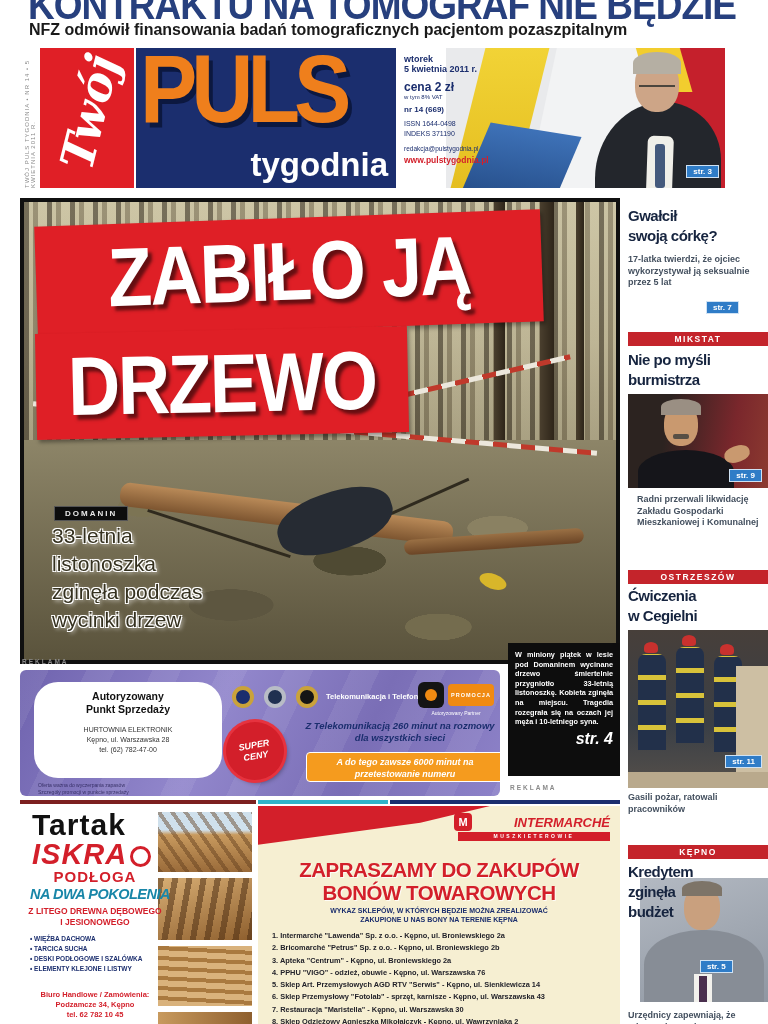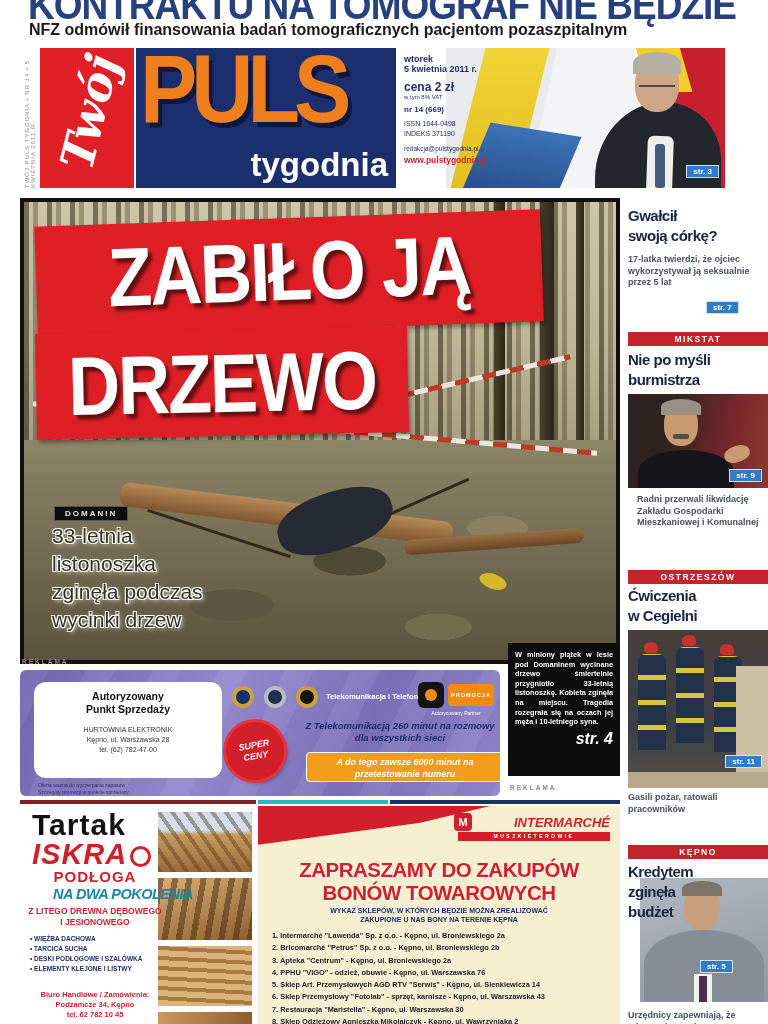--- a/index.html
+++ b/index.html
@@ -120,21 +120,21 @@
   .b-head{position:absolute;left:44px;top:8px;width:36px;height:44px;background:#c9a07e;border-radius:45%;}
   .b-hair{position:absolute;left:42px;top:3px;width:40px;height:15px;background:#7d7468;border-radius:50% 50% 0 0;}
   .b-shirt{position:absolute;left:54px;bottom:0;width:18px;height:28px;background:#f2f1ec;}
   .b-tie{position:absolute;left:59px;bottom:0;width:8px;height:26px;background:#4a2f4e;}
 
   
   .rek{position:absolute;font-size:6.5px;color:#8a8a8a;letter-spacing:2px;font-weight:bold;}
   .purple-ad{position:absolute;left:20px;top:670px;width:480px;height:126px;border-radius:6px;overflow:hidden;
       background:repeating-linear-gradient(115deg,rgba(255,255,255,.07) 0 26px,rgba(255,255,255,0) 26px 60px),
       linear-gradient(115deg,#6f63ae,#9287cc 40%,#7a6eb6 70%,#8d82c8);}
-  .pa-box{position:absolute;left:14px;top:12px;width:188px;height:96px;background:#ffffff;border-radius:12px;
+  .pa-box{position:absolute;left:14px;top:12px;width:188px;height:96px;background:#ffffff;border-radius:24px;
           text-align:center;padding-top:8px;box-sizing:border-box;}
   .pa-box .t{font-size:10.5px;font-weight:bold;color:#111;line-height:13px;}
   .pa-box .s{font-size:7px;color:#333;line-height:10px;}
   .pa-box .gap{height:9px;}
   .op-circle{position:absolute;top:16px;width:22px;height:22px;border-radius:50%;box-sizing:border-box;}
   .oc1{left:212px;border:4px solid #caa23a;background:#1b2e6e;}
   .oc2{left:244px;border:4px solid #b8bcc6;background:#203050;}
   .oc3{left:276px;border:4px solid #caa23a;background:#151515;}
   .pa-op{position:absolute;left:306px;top:22px;font-size:7.5px;font-weight:bold;color:#ffffff;}
   .pa-blacksq{position:absolute;left:398px;top:12px;width:26px;height:26px;background:#141414;border-radius:6px;}
@@ -169,22 +169,22 @@
   .tp1{top:6px;height:60px;background:
        repeating-linear-gradient(55deg,rgba(96,60,28,.45) 0 4px,rgba(0,0,0,0) 4px 11px),
        linear-gradient(180deg,#cfe0ec 0 30%,#c89a5e 38%,#9a6b3a 100%);}
   .tp2{top:72px;height:62px;background:
        repeating-linear-gradient(100deg,rgba(70,40,15,.5) 0 6px,rgba(0,0,0,0) 6px 14px),
        linear-gradient(160deg,#d8ae74,#8e5f2e);}
   .tp3{top:140px;height:60px;background:repeating-linear-gradient(3deg,#d9b27c 0 6px,#a9793f 6px 10px);}
   .tp4{top:206px;height:14px;background:linear-gradient(90deg,#c89a5e,#8e5f2e);}
   .tk-h1{position:absolute;left:0;top:62px;width:150px;text-align:center;font-size:15px;font-weight:bold;
          color:#d31f2a;letter-spacing:1px;}
-  .tk-h2{position:absolute;left:0;top:80px;width:150px;text-align:left;font-size:14.5px;font-weight:bold;
-         font-style:italic;color:#1886a8;letter-spacing:-0.5px;margin-left:33px;}
+  .tk-h2{position:absolute;left:0;top:80px;width:150px;text-align:right;font-size:14.5px;font-weight:bold;
+         font-style:italic;color:#1886a8;letter-spacing:-0.5px;}
   .tk-h3{position:absolute;left:0;top:100px;width:150px;text-align:center;font-size:8.5px;font-weight:bold;color:#d31f2a;}
   .tk-h4{position:absolute;left:0;top:111px;width:150px;text-align:center;font-size:8.5px;font-weight:bold;color:#d31f2a;}
   .tk-bullets{position:absolute;left:10px;top:128px;width:130px;}
   .tk-bullets div{font-size:6.5px;font-weight:bold;color:#1b2e6e;line-height:10px;}
   .tk-f{position:absolute;left:0;width:150px;text-align:center;font-size:7.5px;font-weight:bold;color:#d31f2a;line-height:10px;}
 
   
   .inter{position:absolute;left:258px;top:806px;width:362px;height:218px;background:#f6efd2;overflow:hidden;}
   .in-ribbon{position:absolute;left:0;top:0;width:232px;height:42px;background:#d31f2a;
              clip-path:polygon(0 0,100% 0,70% 40%,0 92%);}

